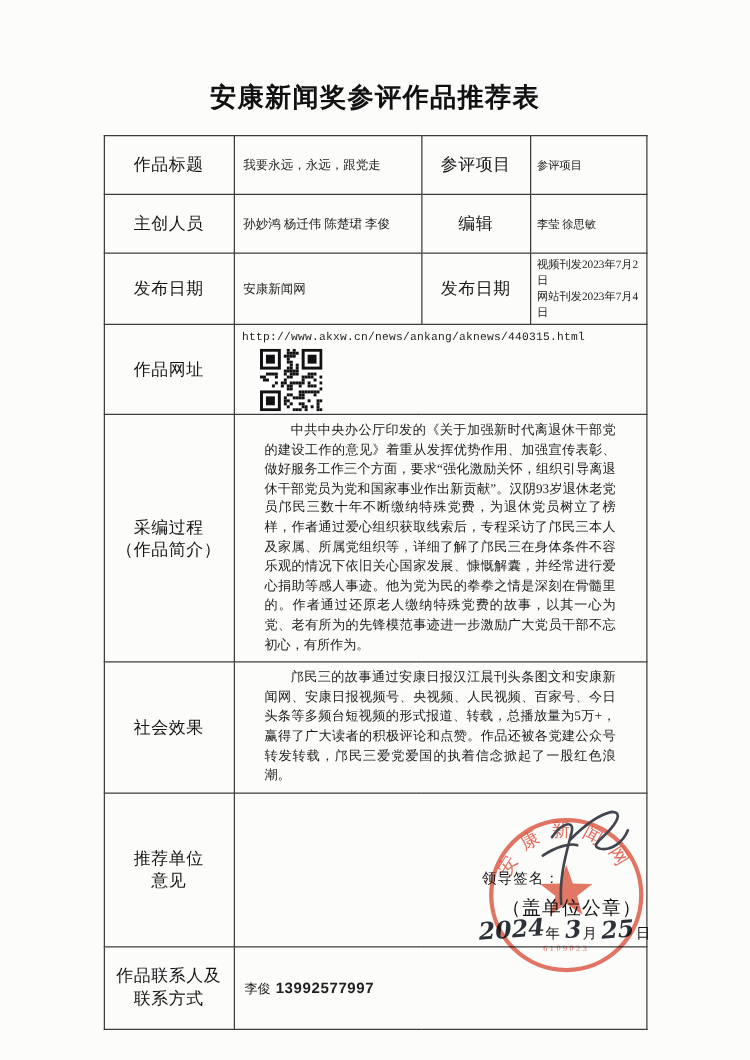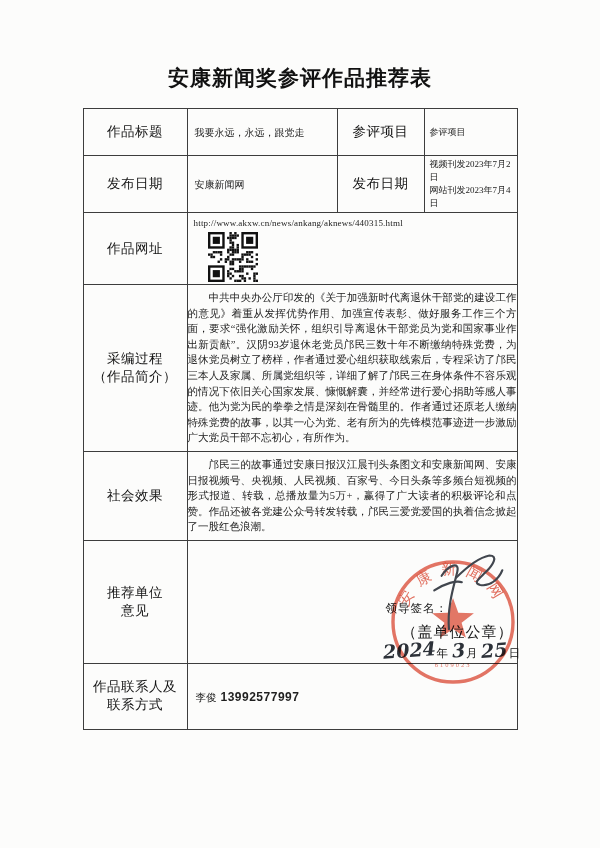--- a/index.html
+++ b/index.html
@@ -10,24 +10,24 @@
        font-size:21px;font-weight:bold;letter-spacing:1px;color:#111;}
   table.form{border-collapse:collapse;margin:0 auto;width:434px;table-layout:fixed;}
   table.form td{border:1px solid #3d3d3d;vertical-align:middle;overflow:visible;}
   col.c1{width:104px;} col.c2{width:150px;} col.c3{width:87px;} col.c4{width:93px;}
   tr.r14{height:38px;} tr.r5{height:65px;} tr.r6{height:140px;}
   tr.r7{height:82px;} tr.r8{height:123px;} tr.r9{height:66px;}
   td.lbl{font-size:13.5px;text-align:center;letter-spacing:.5px;white-space:pre-line;
        line-height:18px;color:#151515;padding:14px 1px;}
   td.val{font-size:10px;padding:2px 4px 2px 7px;white-space:pre-line;line-height:13px;color:#222;font-family:Liberation Serif, serif;}
   td.val.sm{font-size:9px;padding-left:5px;}
-  td.para{font-size:10.5px;line-height:15.6px;text-align:justify;padding:5px 0;color:#1b1b1b;margin-left:48px;}
+  td.para{font-size:10.5px;line-height:15.6px;text-align:justify;padding:5px 24px;color:#1b1b1b;margin-left:48px;}
   td.para .indent{text-indent:2em;}
   td.urlcell{vertical-align:top;padding:5px 4px 2px 6px;}
-  .url{font-family:Liberation Serif, serif;font-size:9px;
+  .url{font-family:Liberation Mono, monospace;font-size:9px;
        letter-spacing:.2px;color:#222;}
   .qr-box{width:50px;height:50px;margin:4px 0 0 14px;}
   td.reccell{position:relative;}
   .stamp-wrap{position:absolute;left:200px;top:16px;width:130px;height:130px;
        mix-blend-mode:multiply;opacity:.92;z-index:3;pointer-events:none;}
   .sig-svg{position:absolute;left:226px;top:6px;width:92px;height:98px;z-index:4;}
   .rec-block{position:absolute;left:198px;top:60px;z-index:2;}
   .sig-line{font-size:11.5px;letter-spacing:1px;color:#151515;}
   .seal-note{font-size:15px;margin:7px 0 0 16px;letter-spacing:1px;color:#151515;}
   .date-line{margin:3px 0 0 -4px;font-size:11.5px;color:#151515;white-space:nowrap;}
@@ -54,20 +54,26 @@
       </colgroup>
 
     <tbody>
         <tr class="r14">
       <td class="lbl">作品标题</td>
       <td class="val">我要永远，永远，跟党走</td>
       <td class="lbl">参评项目</td>
       <td class="val sm">参评项目</td>
     </tr>
 
+    <tr class="r14">
+      <td class="lbl">主创人员</td>
+      <td class="val">孙妙鸿 杨迁伟 陈楚珺 李俊</td>
+      <td class="lbl">编辑</td>
+      <td class="val sm">李莹 徐思敏</td>
+    </tr>
 
 
     <tr class="r14">
       <td class="lbl">发布日期</td>
       <td class="val">安康新闻网</td>
       <td class="lbl">发布日期</td>
       <td class="val sm">视频刊发2023年7月2日
 网站刊发2023年7月4日</td>
     </tr>
 

